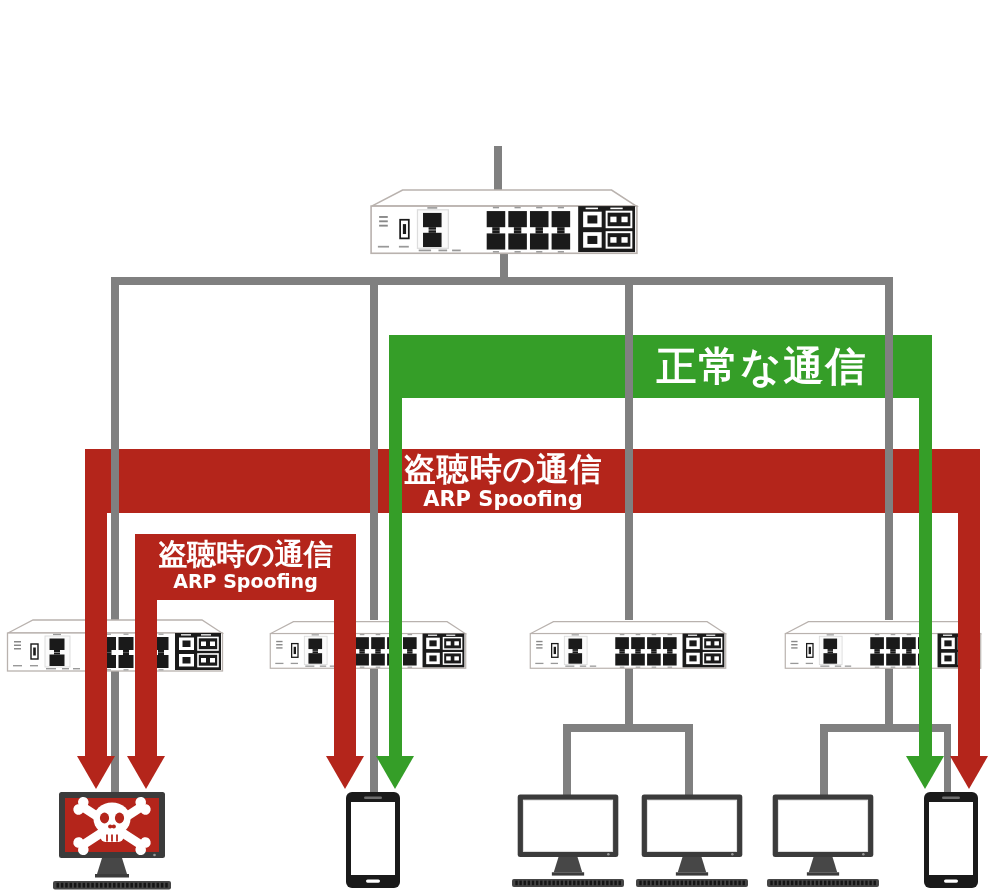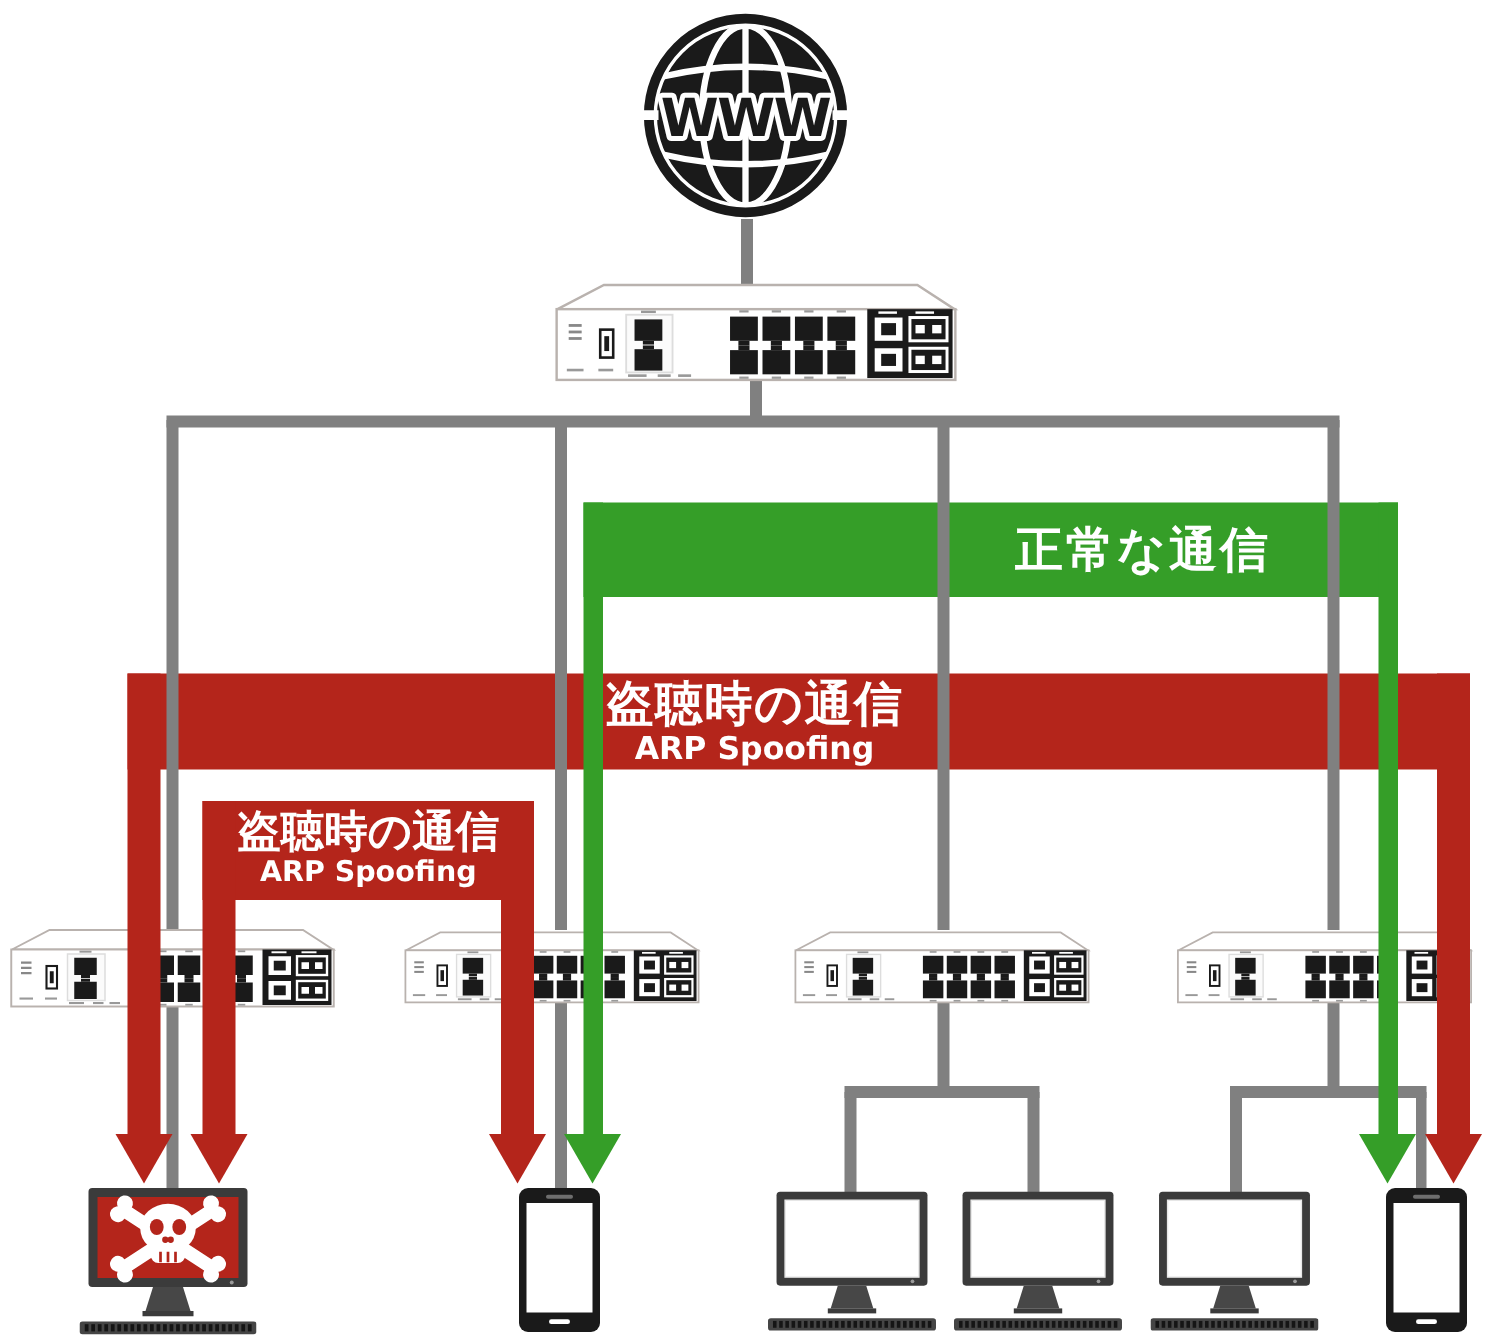--- a/index.html
+++ b/index.html
@@ -12,21 +12,21 @@
   .shaft-green{position:absolute;background:var(--normal-green,#359E28);}
   .shaft-red{position:absolute;background:var(--attack-red,#B4251B);}
   .head{position:absolute;width:0;height:0;border-left:19px solid transparent;border-right:19px solid transparent;}
   .head-red{border-top:33px solid var(--attack-red,#B4251B);}
   .head-green{border-top:33px solid var(--normal-green,#359E28);}
   .band-label{position:absolute;color:#fff;text-align:center;font-weight:bold;}
   .jp-title{font-size:32px;line-height:36px;letter-spacing:1px;white-space:nowrap;}
   .en-sub{font-size:21px;line-height:24px;white-space:nowrap;}
   .jp-title-sm{font-size:29px;line-height:32px;letter-spacing:0px;white-space:nowrap;}
   .en-sub-sm{font-size:19px;line-height:23px;white-space:nowrap;}
-  .green-label{font-size:32px;line-height:63px;letter-spacing:2px;white-space:nowrap;}
+  .green-label{font-size:40px;line-height:63px;letter-spacing:2px;white-space:nowrap;}
   .icon-box{position:absolute;}
   .icon-box svg{display:block;}
 </style>
 </head>
 <body>
 
 <div class="stage">
 
   <div class="band band-green" style="left:389px;top:335px;width:543px;height:63px;">
     <div class="band-label green-label" style="left:213px;top:0;width:320px;height:63px;">正常な通信</div>
@@ -558,30 +558,14 @@
     </div>
   <div class="icon-box" style="left:923px;top:792px;width:56px;height:96px;">
       <svg viewBox="0 0 56 96" width="100%" height="100%">
     <rect x="1" y="0" width="54" height="96" rx="6" fill="#1A1A1A"></rect>
     <rect x="6" y="10" width="44" height="73" fill="#fff"></rect>
     <rect x="19" y="4.5" width="18" height="2.6" rx="1.3" fill="#6e6e6e"></rect>
     <rect x="21" y="87.5" width="14" height="3.2" rx="1.6" fill="#fff"></rect>
   </svg>
     </div>
 
-  <div class="icon-box" style="left:427px;top:6px;width:140px;height:142px;">
-      <svg viewBox="0 0 140 142" width="100%" height="100%">
-    <circle cx="70" cy="71" r="66" fill="#1A1A1A"></circle>
-    <g stroke="#fff" stroke-width="4.2" fill="none">
-      <ellipse cx="70" cy="71" rx="29" ry="60"></ellipse>
-      <line x1="70" y1="11" x2="70" y2="131"></line>
-      <path d="M15,45 Q70,32 125,45"></path>
-      <path d="M15,97 Q70,110 125,97"></path>
-    </g>
-    <circle cx="70" cy="71" r="60.5" fill="none" stroke="#fff" stroke-width="3"></circle>
-    <circle cx="70" cy="71" r="64.5" fill="none" stroke="#1A1A1A" stroke-width="6.5"></circle>
-    <rect x="1" y="67.5" width="11" height="6.5" fill="#fff"></rect>
-    <rect x="128" y="67.5" width="11" height="6.5" fill="#fff"></rect>
-    <text x="70" y="84.5" text-anchor="middle" font-family="DejaVu Sans, Liberation Sans, sans-serif" font-size="35" font-weight="bold" letter-spacing="-1" fill="#1A1A1A" stroke="#fff" stroke-width="6.5" stroke-linejoin="round" style="paint-order:stroke;">WWW</text>
-  </svg>
-    </div>
 
 </div>
 
 </body></html>

